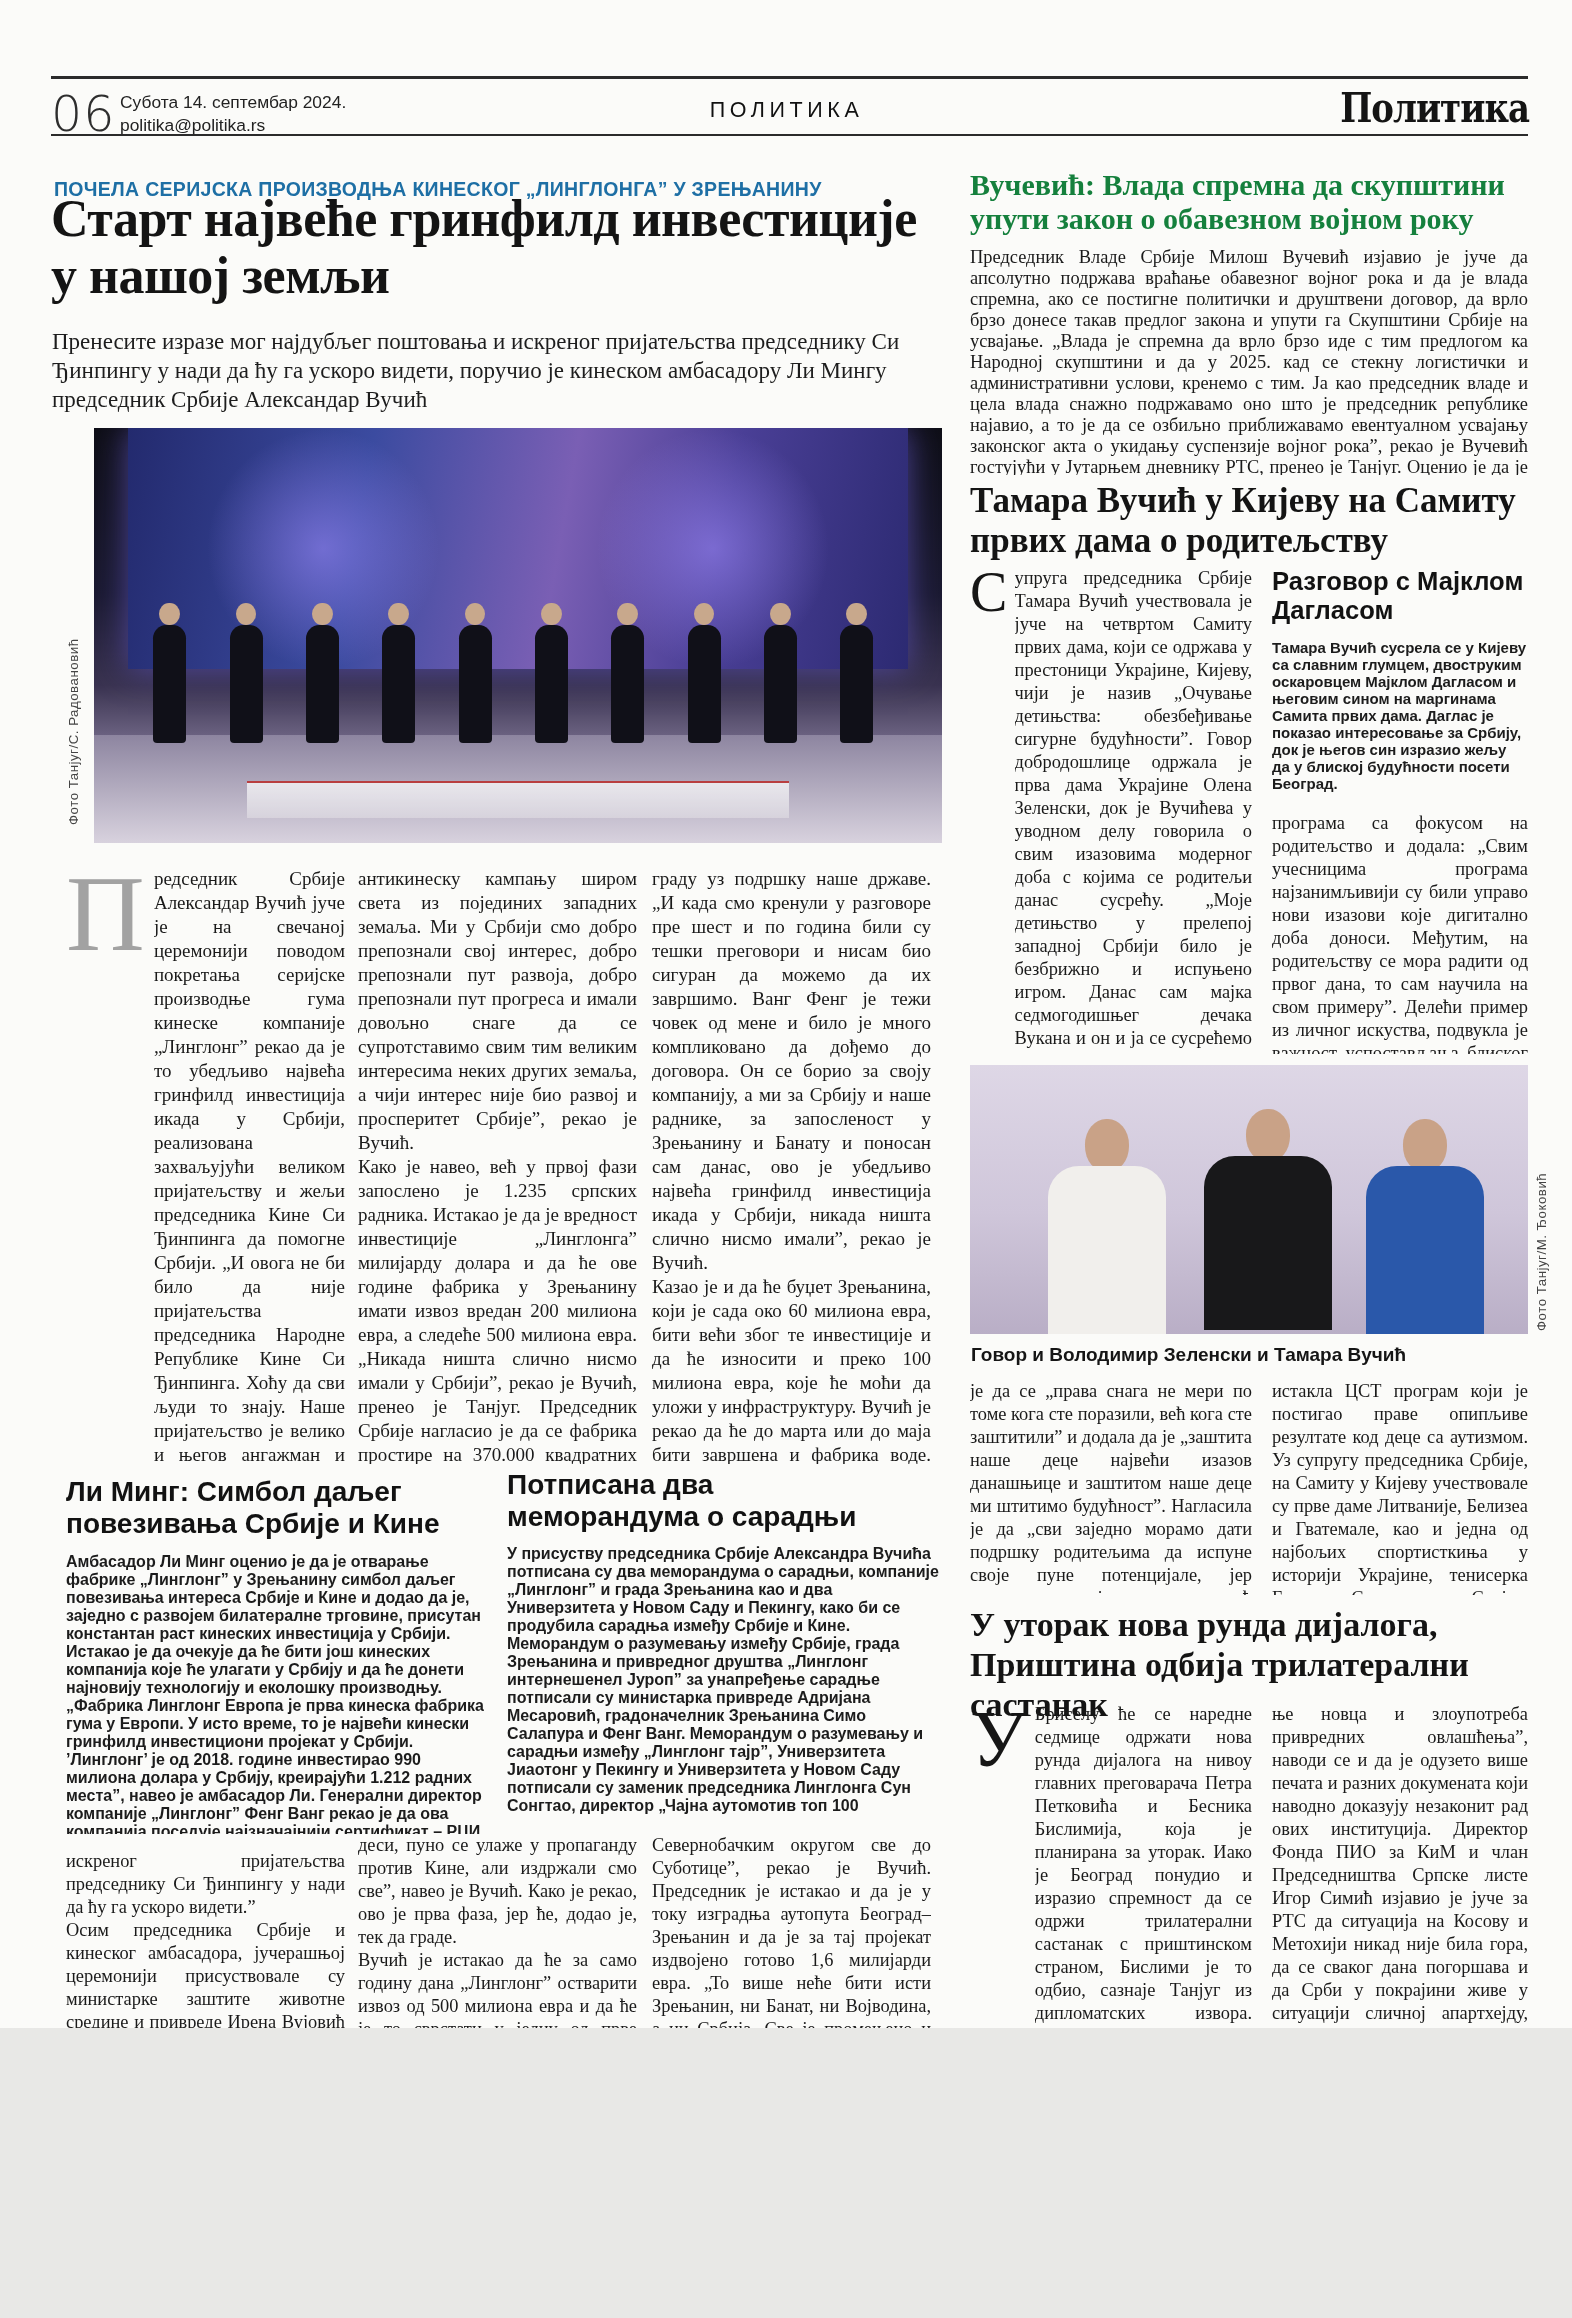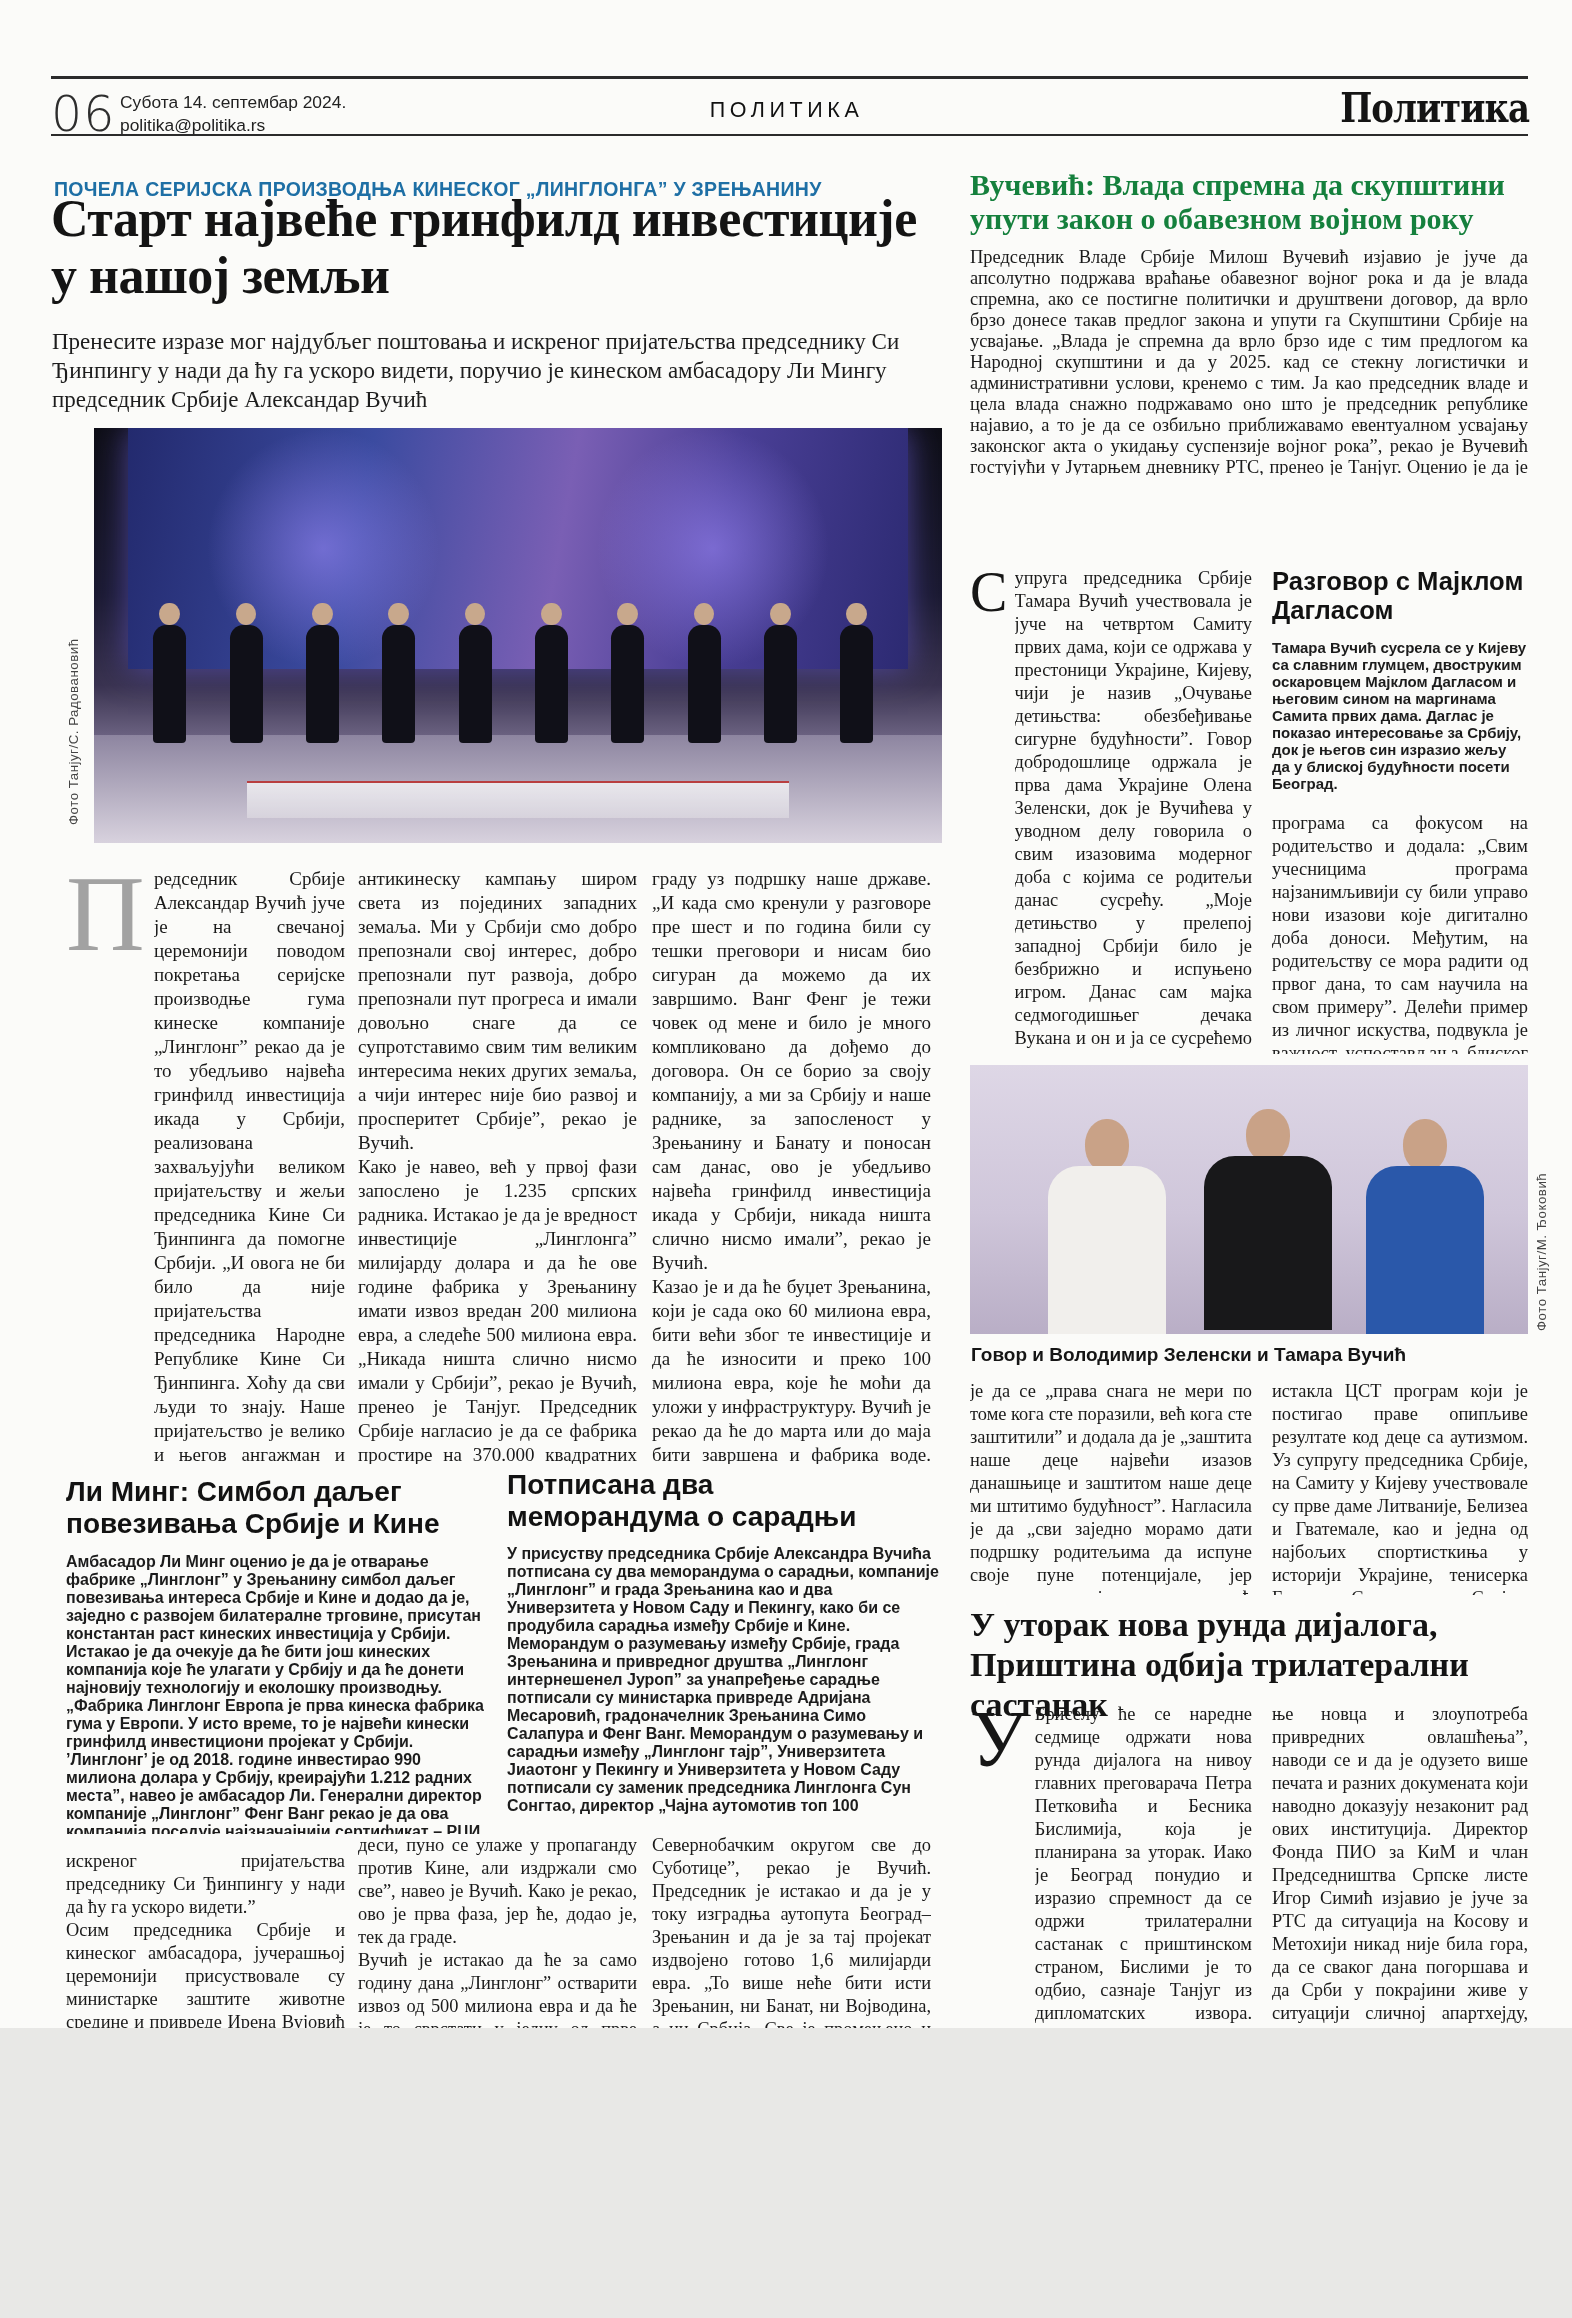--- a/index.html
+++ b/index.html
@@ -113,20 +113,21 @@
   <div class="abs coltext sm" style="left:358px; top:1834px; width:279px; height:457px;">деси, пуно се улаже у пропаганду против Кине, али издржали смо све”, навео је Вучић. Како је рекао, ово је прва фаза, јер ће, додао је, тек да граде.
 Вучић је истакао да ће за само годину дана „Линглонг” остварити извоз од 500 милиона евра и да ће је то сврстати у једну од прве четири компаније у Србији. „За три, четири или пет година биће прва, друга или трећа компанија по извозу, можда и прва”, рекао је Вучић. Како је рекао, поред српских радника у фабрици раде и кинески радници, а планира се да се запосли нових 600 радника у оквиру нове инвестиције од 645 милиона евра. „Толико сам поносан и срећан што смо издржали све притиске и урадили за Србију најбоље”, навео је Вучић.
 Нагласио је да је ово велики дан за Зрењанин јер је, како је рекао, чудесно шта је Линглонг направио у том</div>
   <div class="abs coltext sm" style="left:652px; top:1834px; width:279px; height:428px;">Севернобачким округом све до Суботице”, рекао је Вучић. Председник је истакао и да је у току изградња аутопута Београд–Зрењанин и да је за тај пројекат издвојено готово 1,6 милијарди евра. „То више неће бити исти Зрењанин, ни Банат, ни Војводина, а ни Србија. Све је промењено и све је другачије. Али ми живимо толико брзо да понекад то нећемо ни да видимо, а понекад нећемо да покажемо ни задовољство”, оценио је Вучић.
 Председник Србије је захвалио радницима запосленим у фабрици и додао да је неке од њих имао прилике да данас и упозна. „Свима бих рекао да су они амбасадори Србије и у Народној Републици Кини и да су они ти због чијих ће способности, марљивости и лојалности долазити многе нове кинеске компаније”, закључио је Вучић.</div>
   <div class="abs byline" style="left:652px; top:2265px; width:279px;">Ј. Јиаотонг</div>
 
   <div class="abs headline-md" style="left:970px; top:168px; width:558px;">Вучевић: Влада спремна да скупштини упути закон о обавезном војном року</div>
   <div class="abs widebody" style="left:970px; top:247px; width:558px; height:228px;">Председник Владе Србије Милош Вучевић изјавио је јуче да апсолутно подржава враћање обавезног војног рока и да је влада спремна, ако се постигне политички и друштвени договор, да врло брзо донесе такав предлог закона и упути га Скупштини Србије на усвајање. „Влада је спремна да врло брзо иде с тим предлогом ка Народној скупштини и да у 2025. кад се стекну логистички и административни услови, кренемо с тим. Ја као председник владе и цела влада снажно подржавамо оно што је председник републике најавио, а то је да се озбиљно приближавамо евентуалном усвајању законског акта о укидању суспензије војног рока”, рекао је Вучевић гостујући у Јутарњем дневнику РТС, пренео је Танјуг. Оценио је да је добро и корисно да се врати обавезно служење војног рока и за младиће и за целу државу, истакавши да „то није спремање за ратове, већ брига за државу”.</div>
 
+  <div class="abs headline-lg" style="left:970px; top:481px; width:558px;">Тамара Вучић у Кијеву на Самиту првих дама о родитељству</div>
 
   <div class="abs" style="left:970px; top:567px; width:282px; height:486px;">
     <span class="dropcap dc-s">С</span>
     <span class="coltext sm" style="display:block; height:100%;">упруга председника Србије Тамара Вучић учествовала је јуче на четвртом Самиту првих дама, који се одржава у престоници Украјине, Кијеву, чији је назив „Очување детињства: обезбеђивање сигурне будућности”. Говор добродошлице одржала је прва дама Украјине Олена Зеленски, док је Вучићева у уводном делу говорила о свим изазовима модерног доба с којима се родитељи данас сусрећу. „Моје детињство у прелепој западној Србији било је безбрижно и испуњено игром. Данас сам мајка седмогодишњег дечака Вукана и он и ја се сусрећемо с многим изазовима које нам доноси свет у коме живимо. Мој главни задатак је да његово детињство буде такође безбрижно и да се осећа безбедно и сигурно. Зато мислим да је тема овогодишњег самита од највећег могућег значаја”, рекла је она, пренео је Танјуг.
 Током дискусије под називом „Безбедност детета у породици”, наглашавајући значај родитељства, истакла</span>
   </div>
 
   <div class="abs boxbody" style="left:1272px; top:639px; width:256px; height:154px; font-size:15px; line-height:17px;">Тамара Вучић сусрела се у Кијеву са славним глумцем, двоструким оскаровцем Мајклом Дагласом и његовим сином на маргинама Самита првих дама. Даглас је показао интересовање за Србију, док је његов син изразио жељу да у блиској будућности посети Београд.</div>
   <div class="abs boxtitle" style="left:1272px; top:567px; width:256px; font-size:25.6px; line-height:29px;">Разговор с Мајклом Дагласом</div>
   <div class="abs coltext sm" style="left:1272px; top:812px; width:256px; height:242px;">програма са фокусом на родитељство и додала: „Свим учесницима програма најзанимљивији су били управо нови изазови које дигитално доба доноси. Међутим, на родитељству се мора радити од првог дана, то сам научила на свом примеру”. Делећи пример из личног искуства, подвукла је важност успостављања блиског односа с дететом од првог дана.

